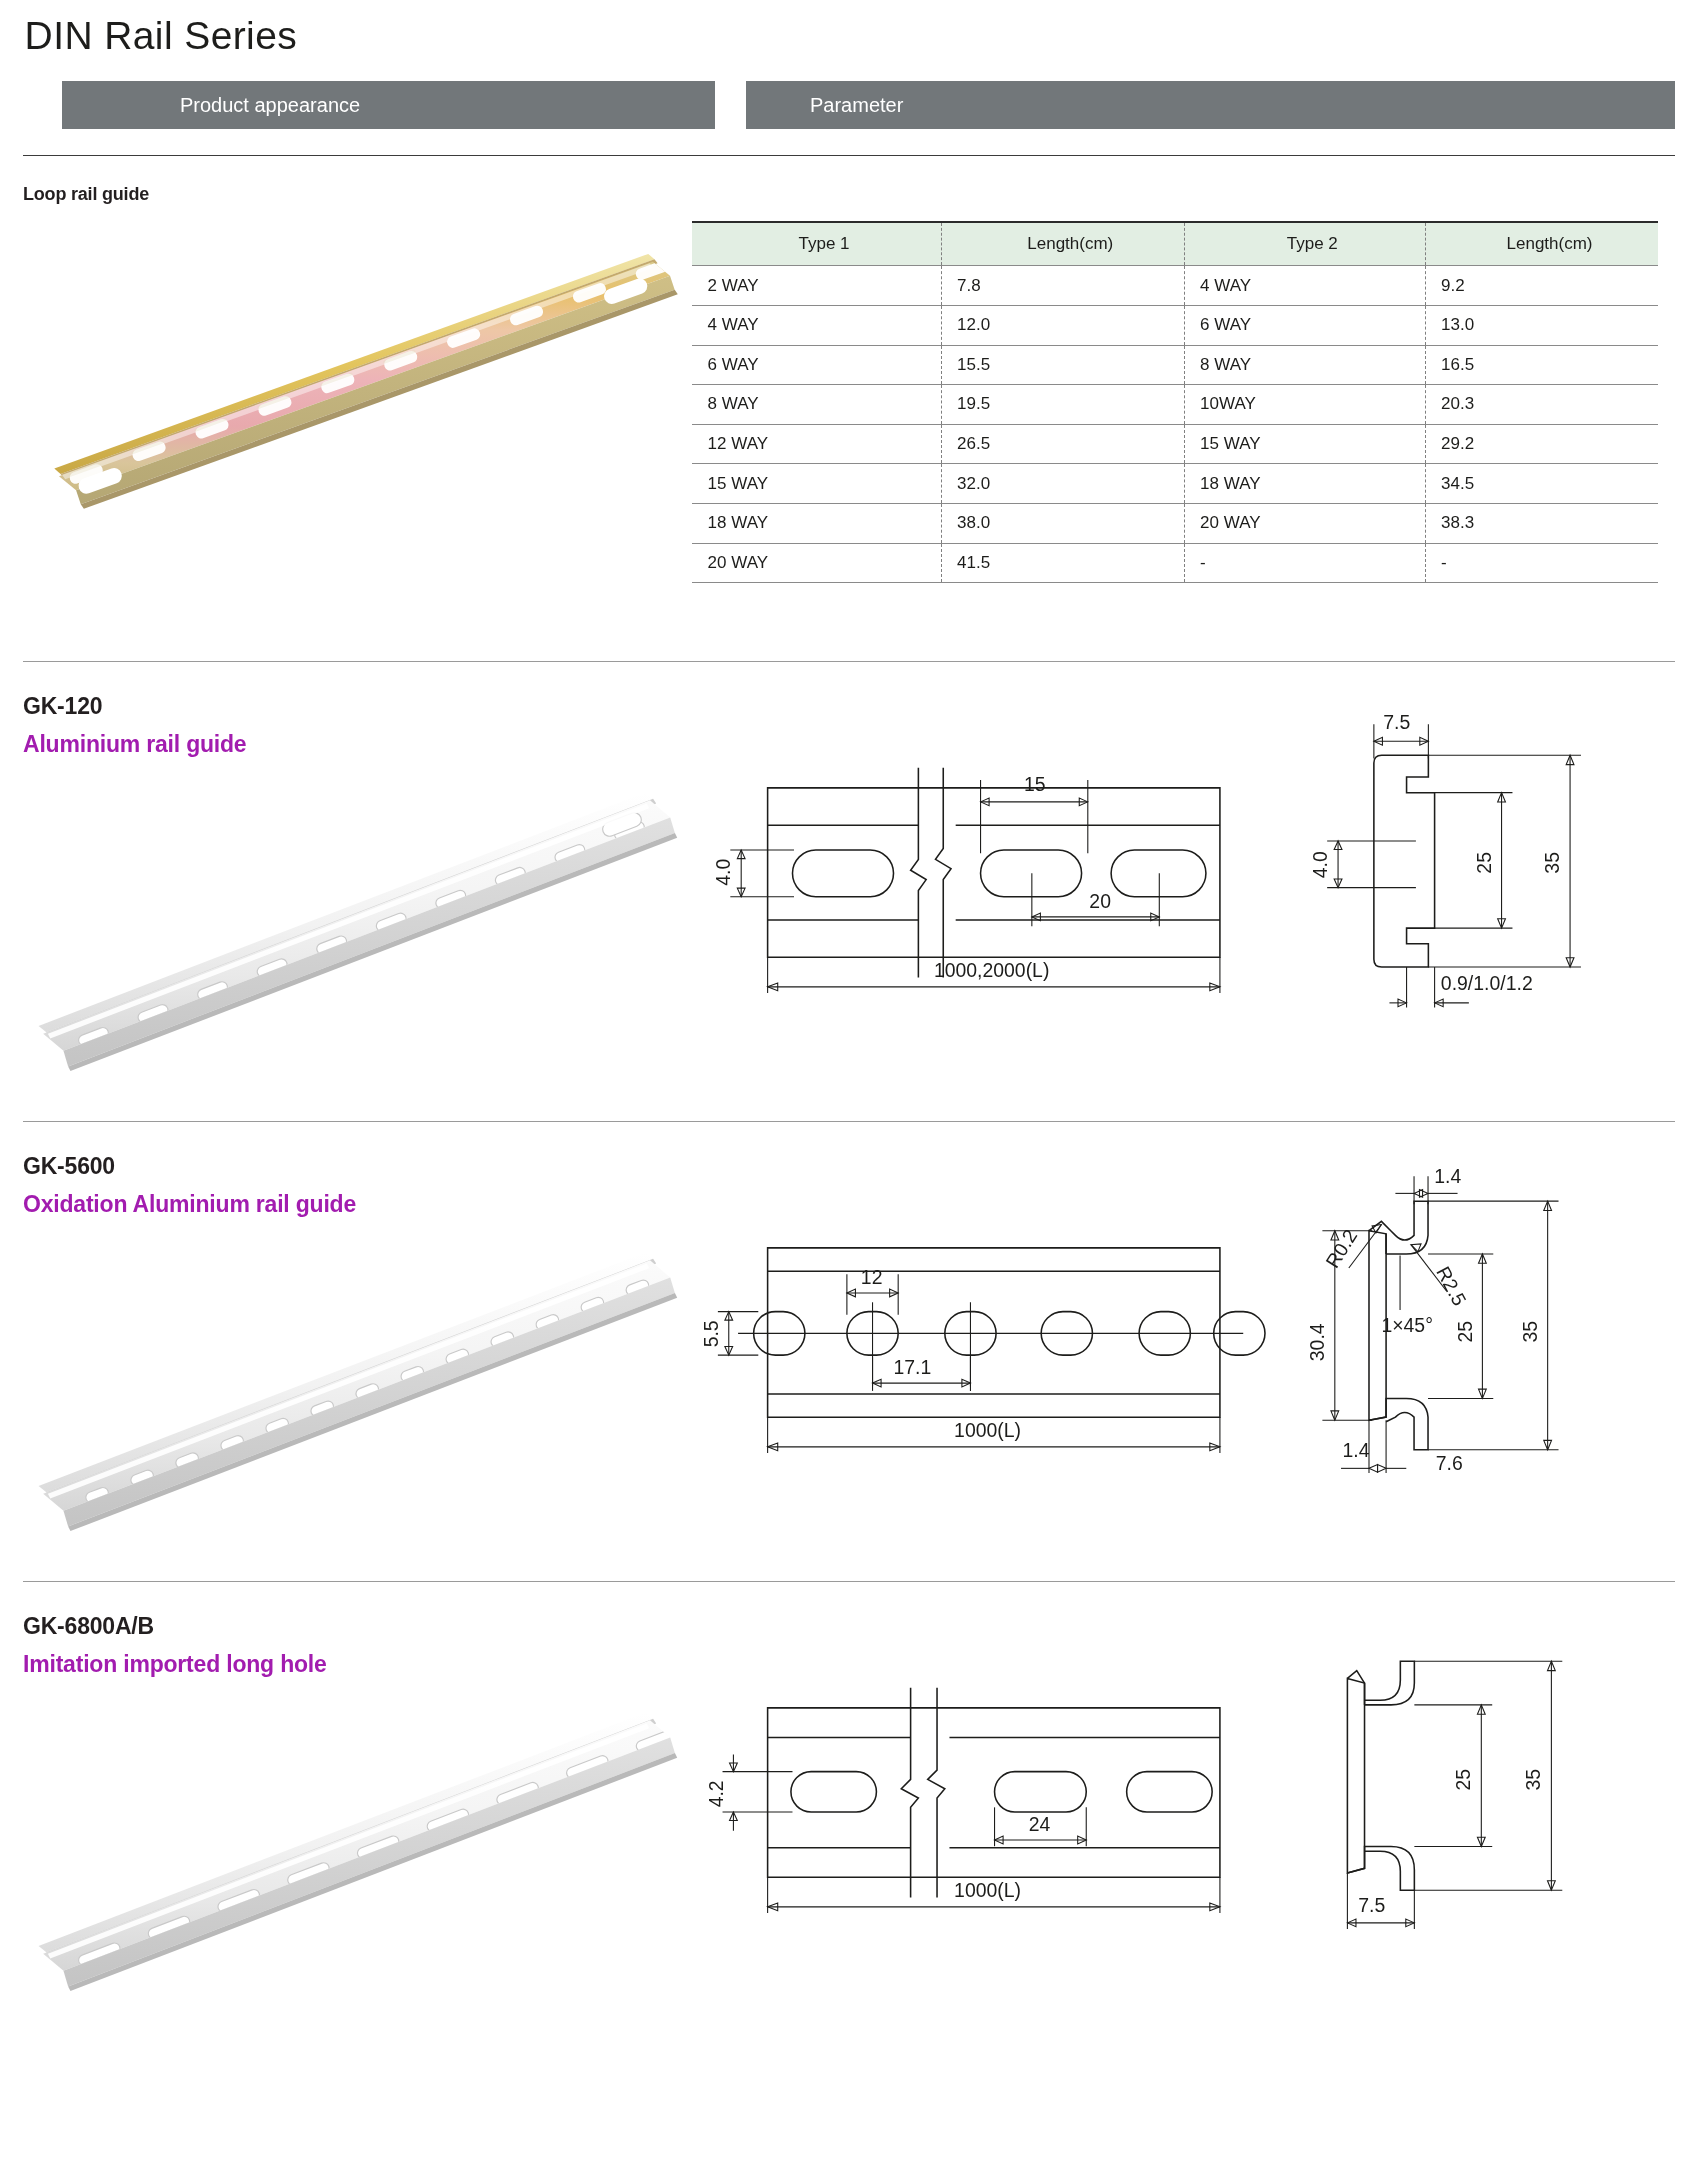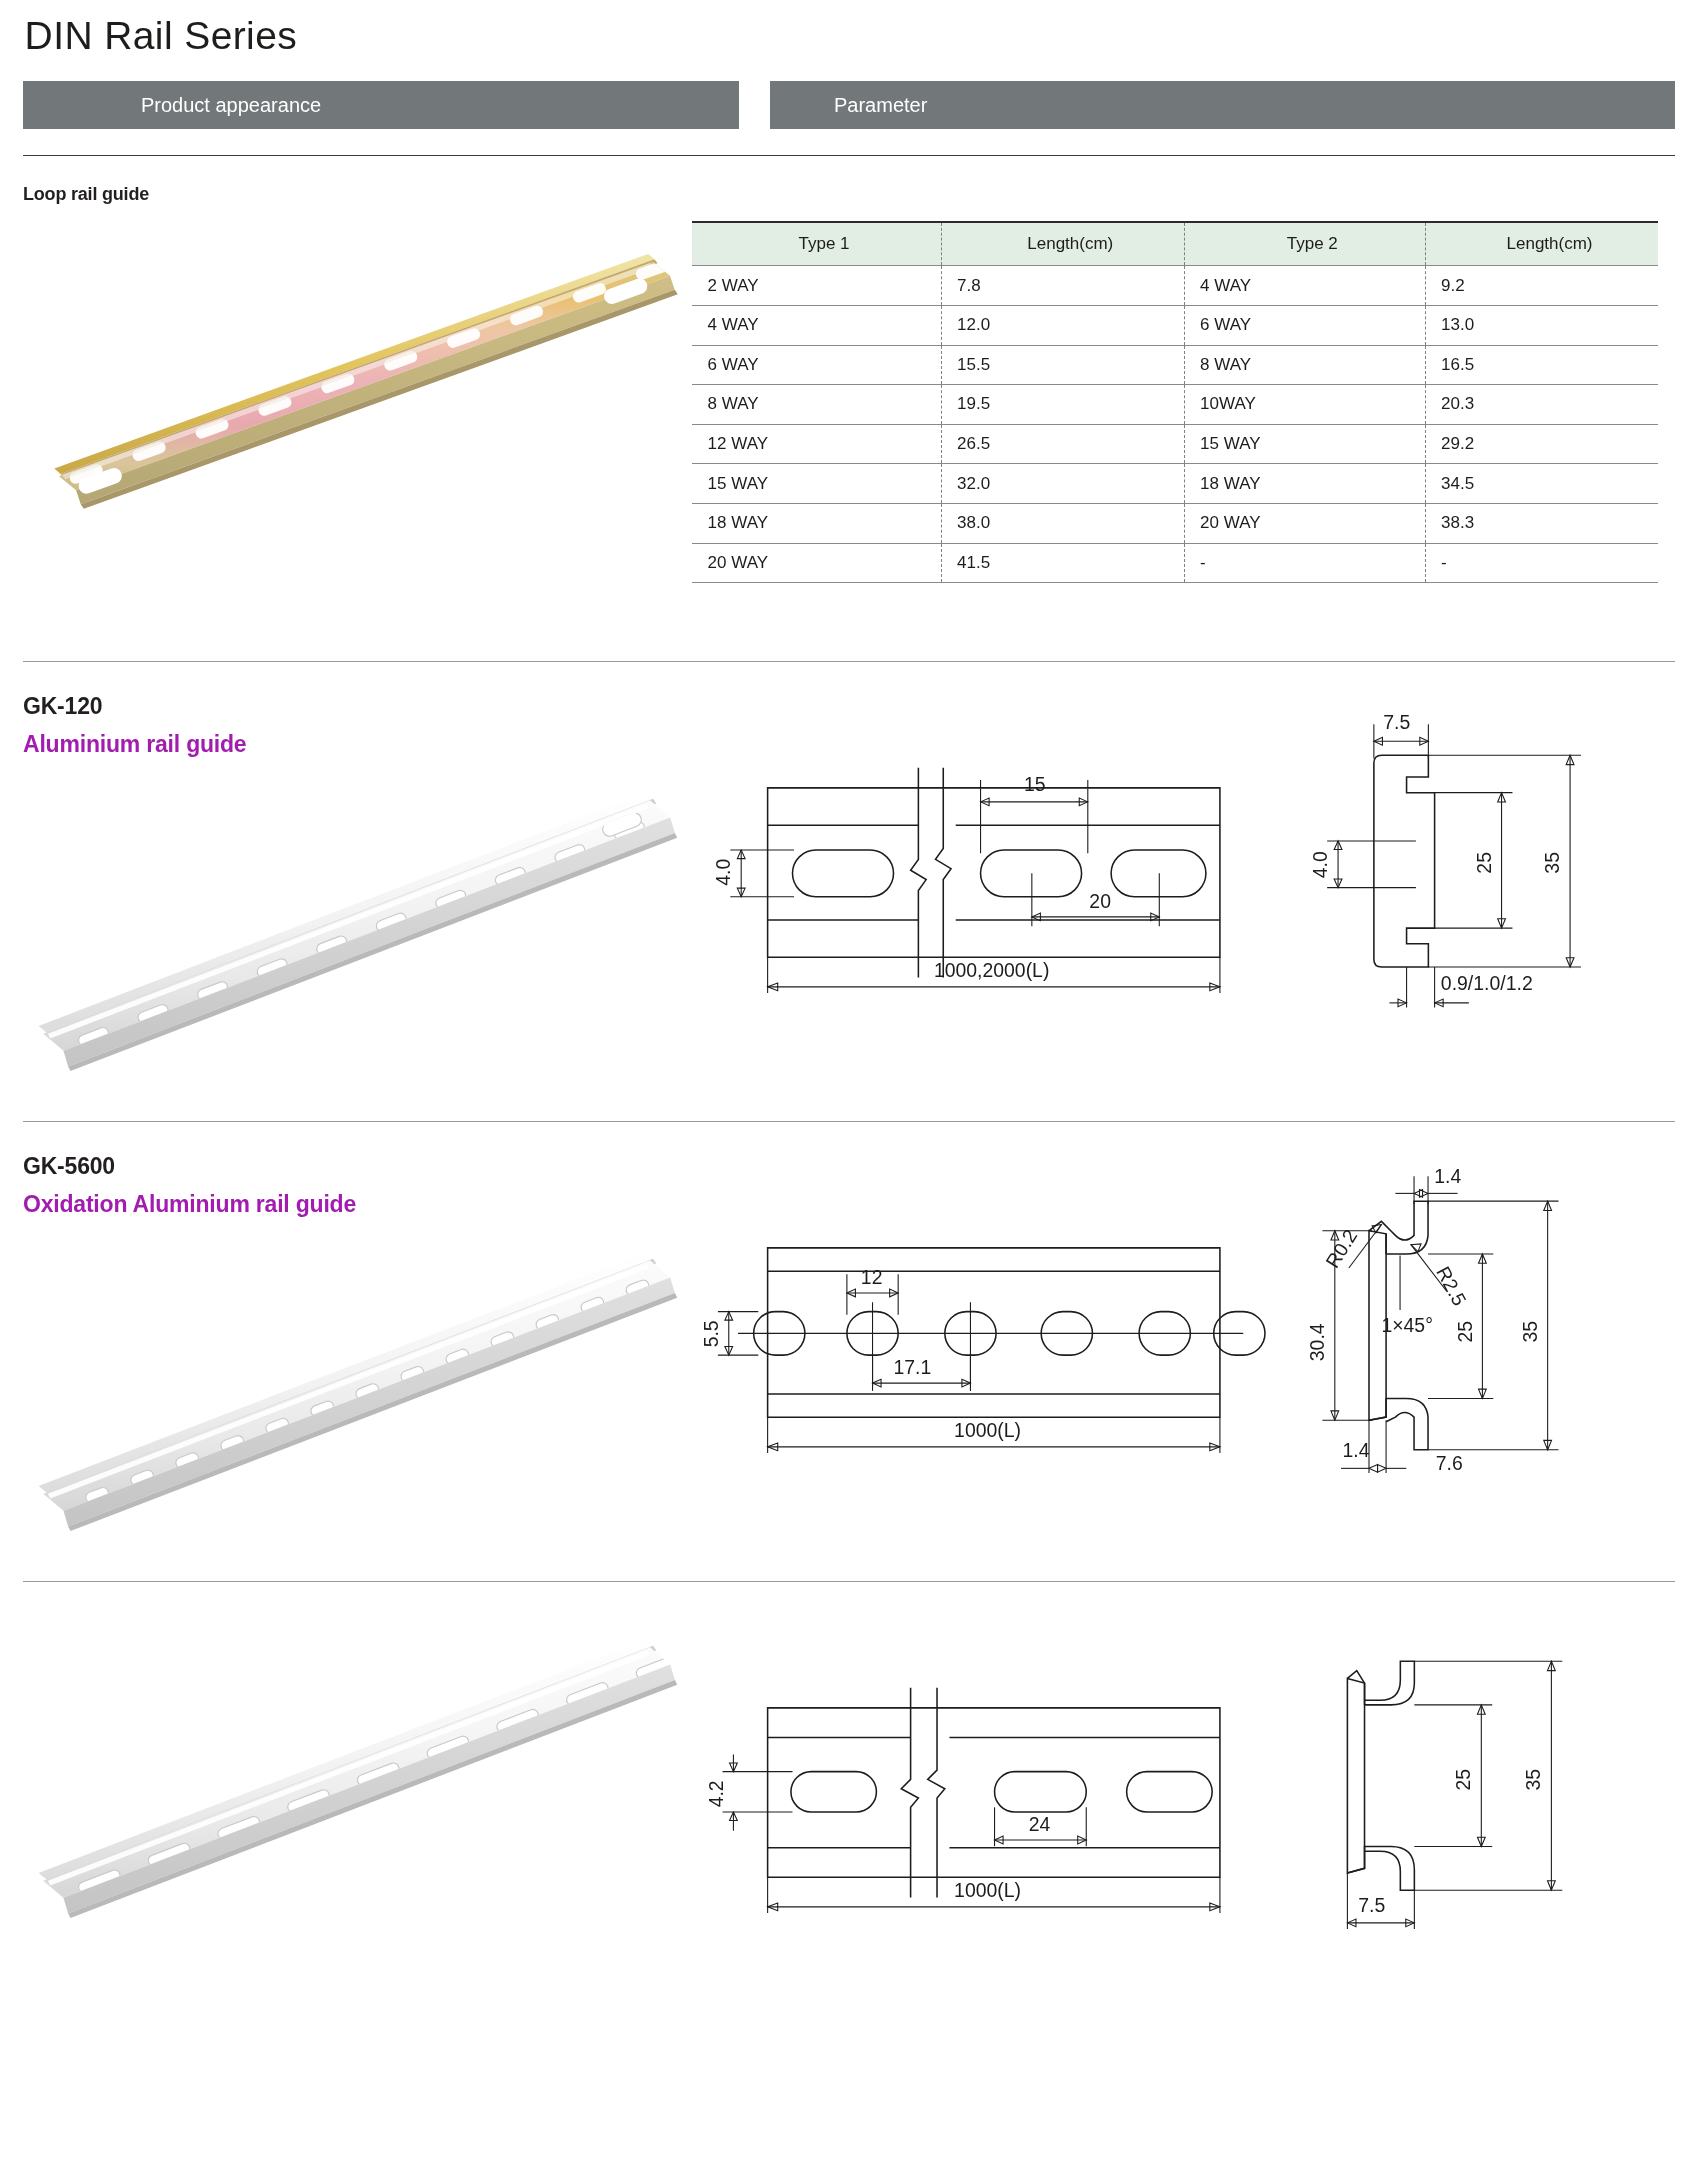--- a/index.html
+++ b/index.html
@@ -33,21 +33,21 @@
   }
   .hdr-bar {
     background: #72777a;
     height: 48px;
     display: flex;
     align-items: center;
     color: #ffffff;
     font-size: 20px;
     font-weight: 400;
   }
-  .hdr-appearance { width: 716px; padding-left: 118px; }
+  .hdr-appearance { width: 653px; padding-left: 118px; margin-left: 39px; }
   .hdr-parameter  { flex: 1; padding-left: 64px; }
 
   .hdr-rule {
     margin-top: 26.4px;
     border-top: 1.6px solid #3b3b3b;
   }
 
   
   .section { position: relative; }
   .section-rule {
@@ -656,20 +656,24 @@
         <text class="dtxt" x="198" y="408">7.6</text>
       </svg>
     </div>
   </div>
 
   <div class="section-rule"></div>
 
   <div class="section sec">
 
     <div class="sec-left">
+      <div class="titleblock">
+        <div class="prod-code">GK-6800A/B</div>
+        <div class="prod-sub">Imitation imported long hole</div>
+      </div>
       <div class="rail-silver">
         <svg width="669" height="327" viewBox="0 0 860 420">
           <defs>
             <clipPath id="clipSilvFace3">
               <polygon points="26,344 806,44 832,66 52,366"></polygon>
             </clipPath>
           </defs>
           <polygon points="20,334 800,34 810,42 30,342" fill="url(#silvTop)"></polygon>
           <polygon points="30,342 810,42 814,48 34,348" fill="#cfcfcf"></polygon>
           <polygon points="26,344 806,44 832,66 52,366" fill="url(#silvFace)"></polygon>

